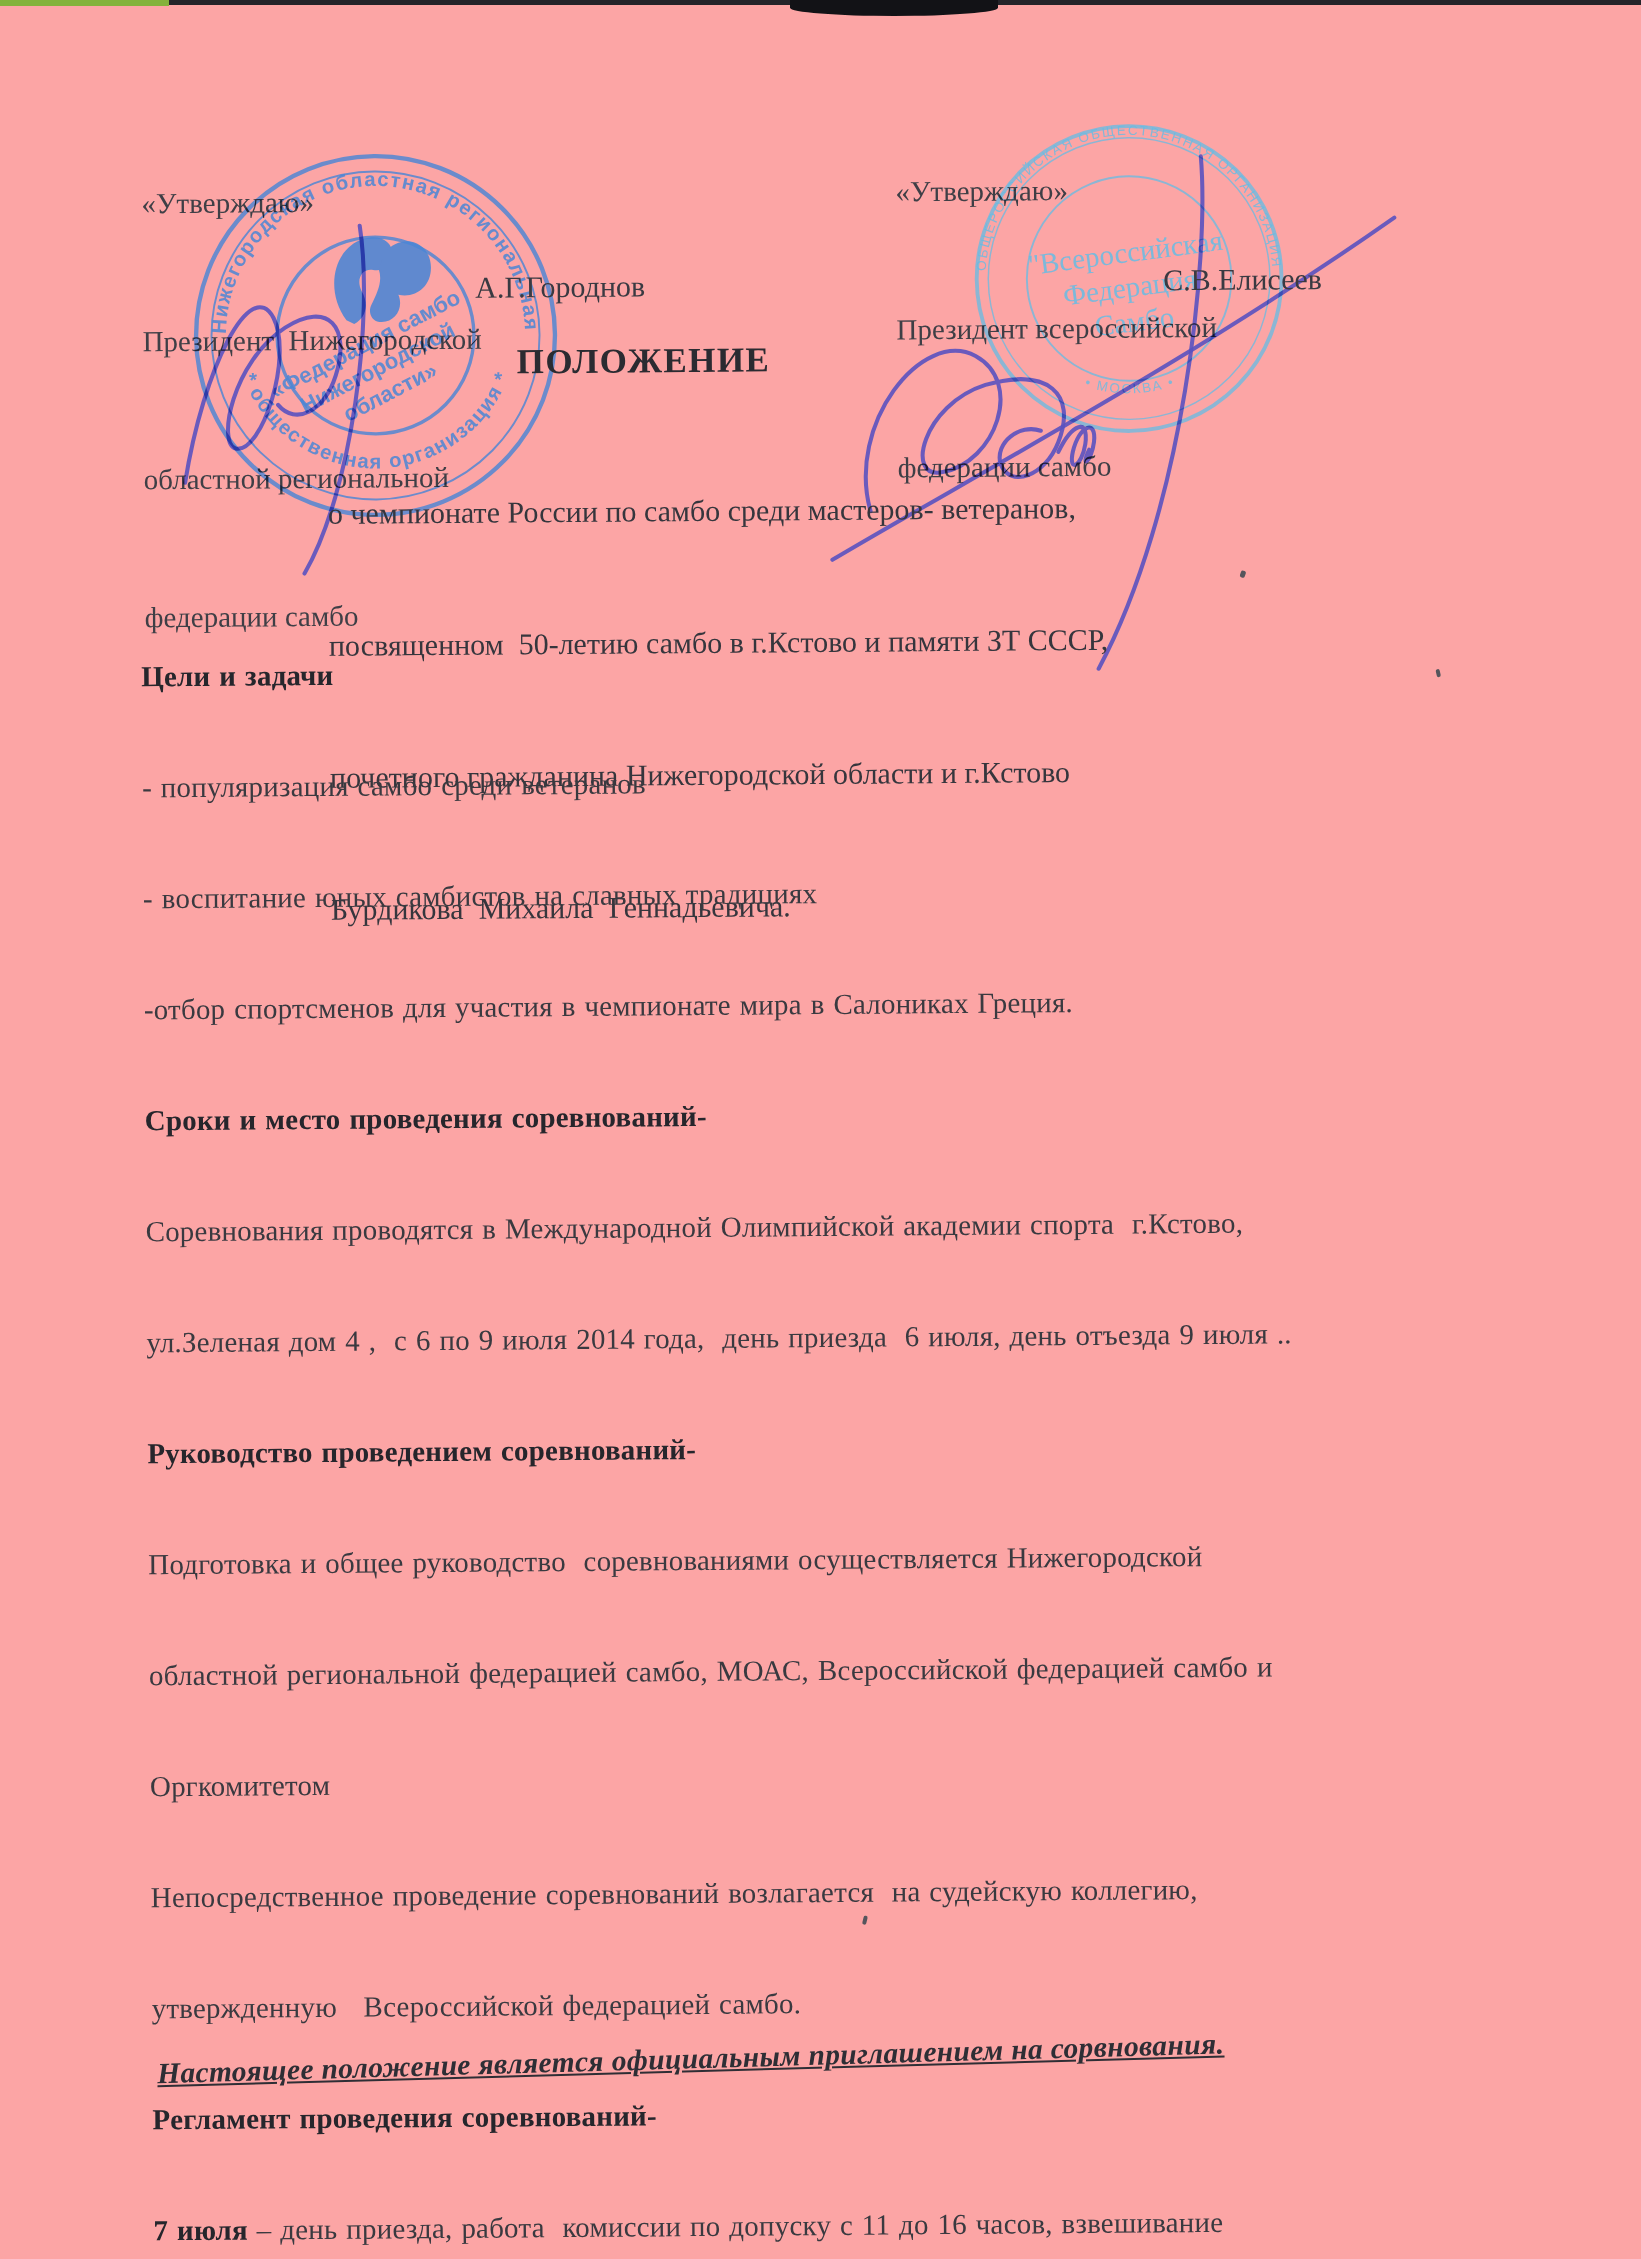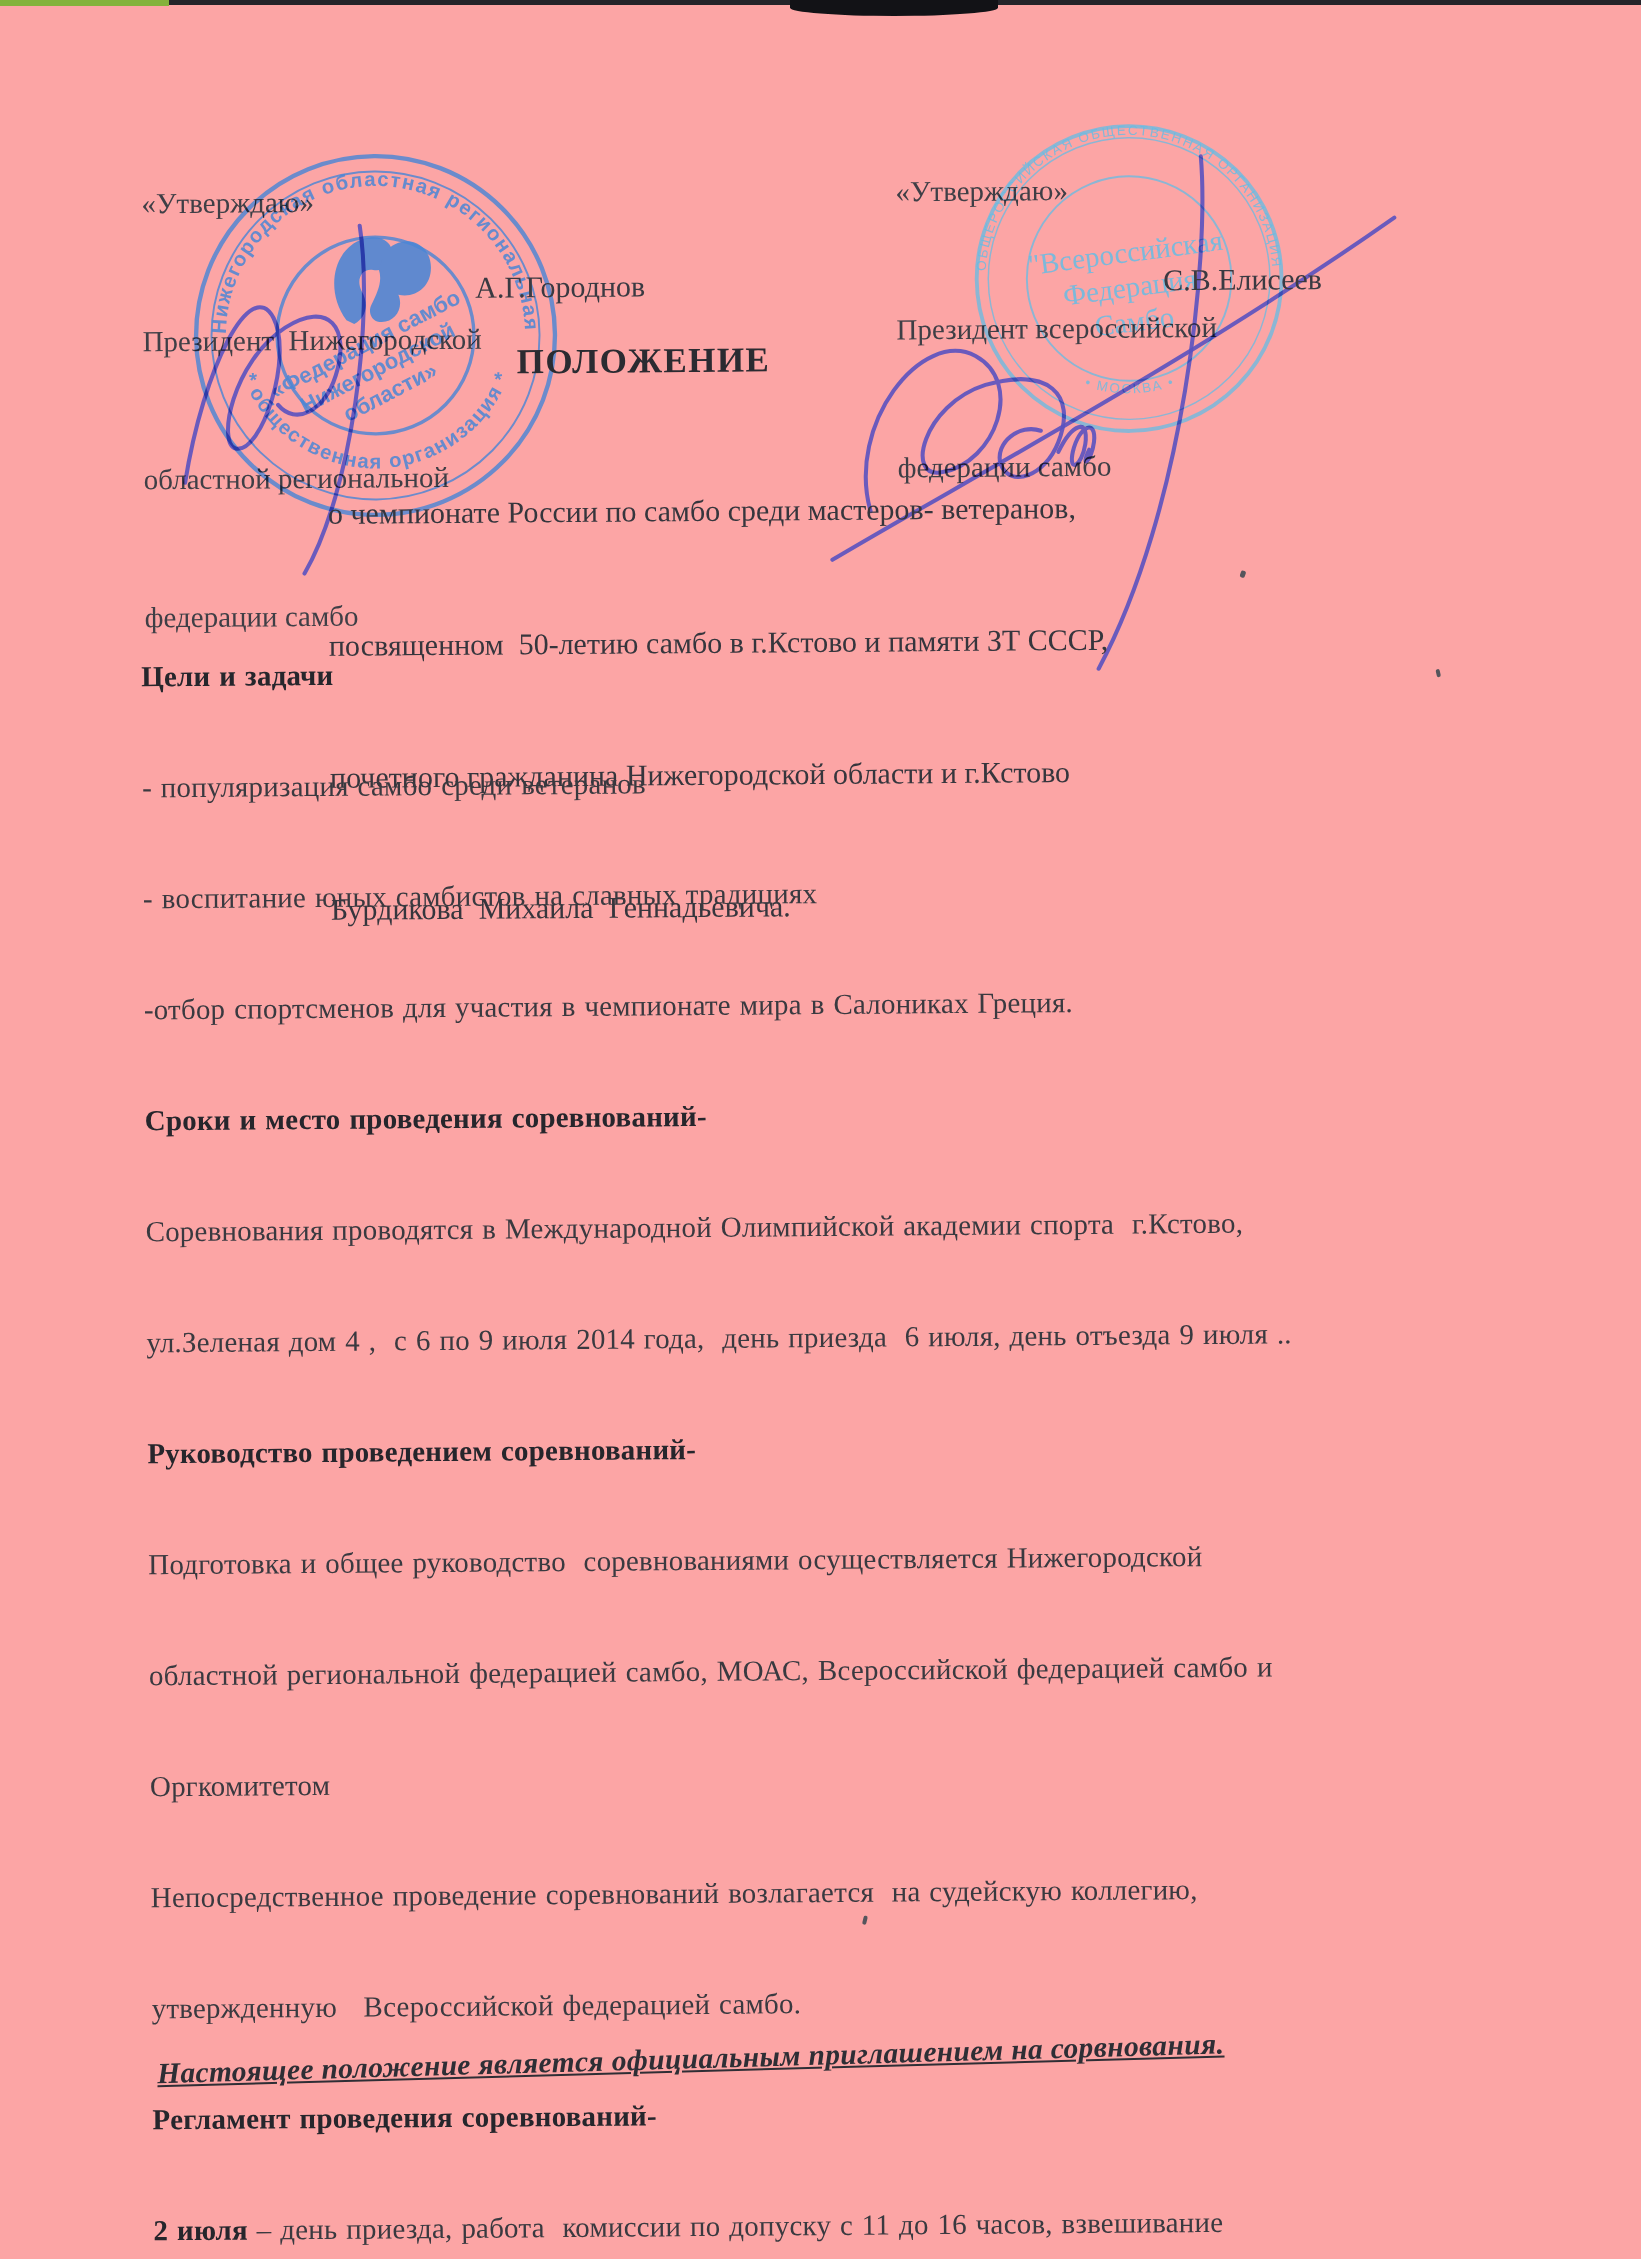--- a/index.html
+++ b/index.html
@@ -138,21 +138,21 @@
       <div class="ln hd">Сроки и место проведения соревнований-</div>
       <div class="ln">Соревнования проводятся в Международной Олимпийской академии спорта  г.Кстово,</div>
       <div class="ln">ул.Зеленая дом 4 ,  с 6 по 9 июля 2014 года,  день приезда  6 июля, день отъезда 9 июля ..</div>
       <div class="ln hd">Руководство проведением соревнований-</div>
       <div class="ln">Подготовка и общее руководство  соревнованиями осуществляется Нижегородской</div>
       <div class="ln">областной региональной федерацией самбо, МОАС, Всероссийской федерацией самбо и</div>
       <div class="ln">Оргкомитетом</div>
       <div class="ln">Непосредственное проведение соревнований возлагается  на судейскую коллегию,</div>
       <div class="ln">утвержденную   Всероссийской федерацией самбо.</div>
       <div class="ln hd">Регламент проведения соревнований-</div>
-      <div class="ln"><b class="ld">2 июля</b><span> – день приезда, работа  комиссии по допуску с 11 до 16 часов, взвешивание</span></div>
+      <div class="ln"><b class="ld">7 июля</b><span> – день приезда, работа  комиссии по допуску с 11 до 16 часов, взвешивание</span></div>
       
       
       
       
       
       
       
       
       
       

